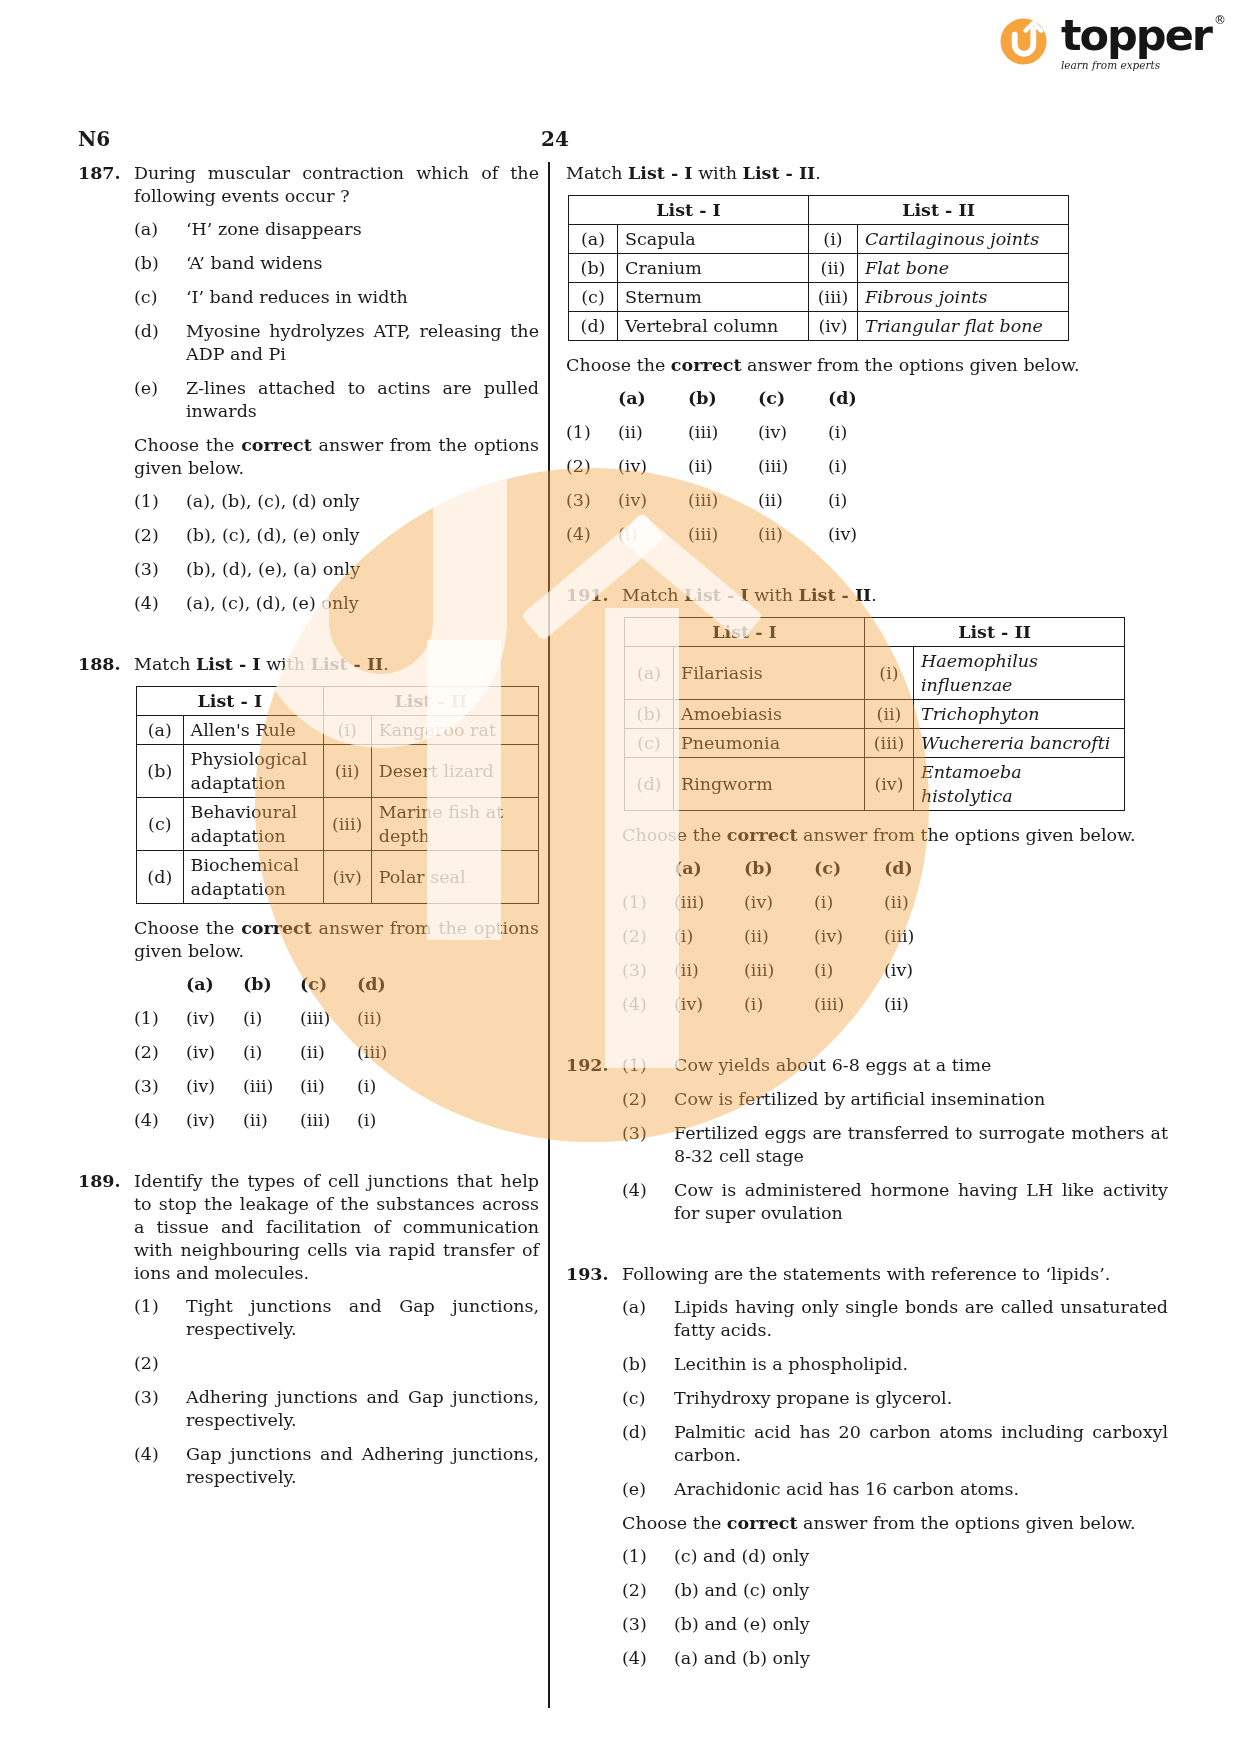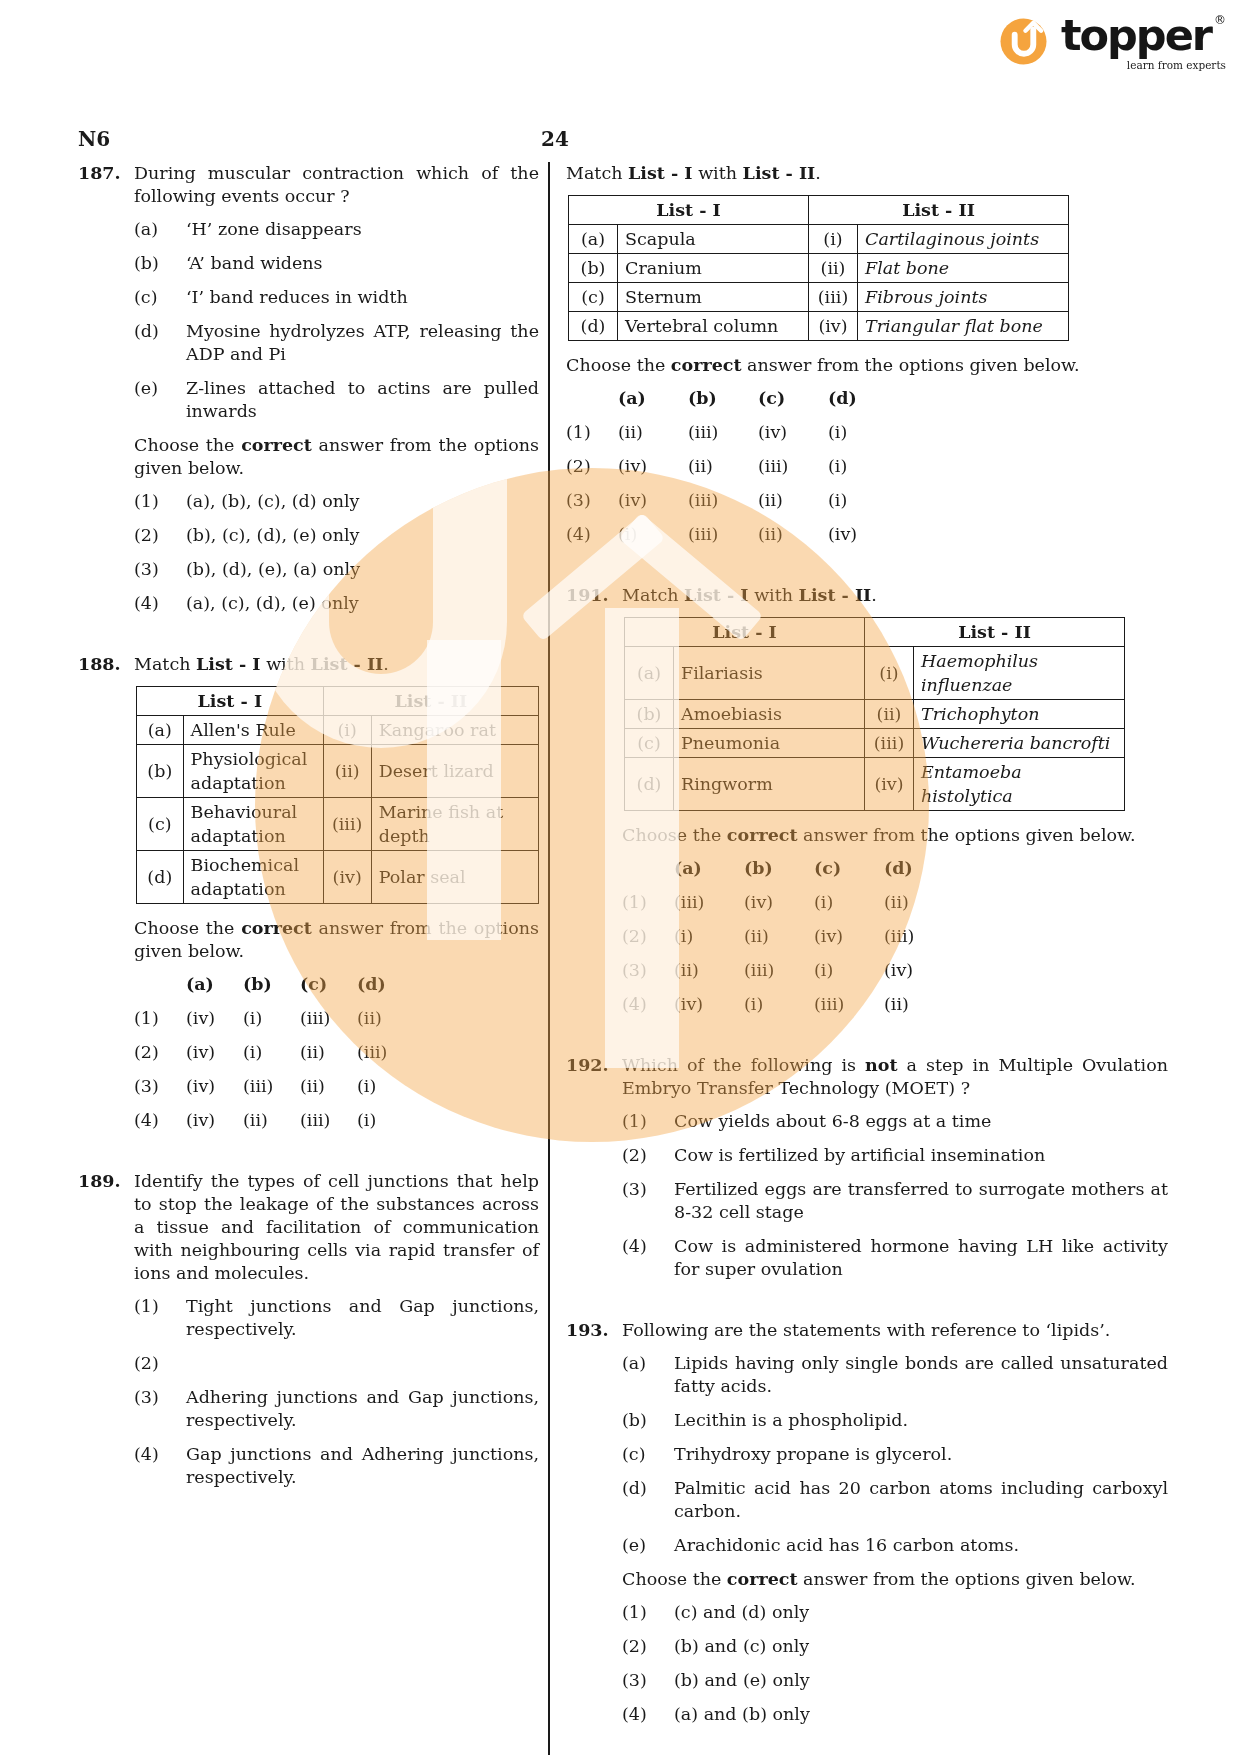--- a/index.html
+++ b/index.html
@@ -1,26 +1,26 @@
 <!DOCTYPE html>
 <html><head>
 <meta charset="utf-8">
 <style>
   html,body{margin:0;padding:0;background:#e8e8e8;}
   .page{position:relative;width:1240px;height:1755px;background:#ffffff;overflow:hidden;
         font-family:"DejaVu Serif", serif;color:#1a1a1a;font-size:17.5px;line-height:23px;}
   
   .logo{position:absolute;top:14px;right:14px;display:flex;align-items:flex-start;}
   .logo-mark{width:47px;height:47px;margin-top:4px;}
-  .logo-textwrap{display:flex;flex-direction:column;align-items:flex-end;margin-left:14px;}
+  .logo-textwrap{display:flex;flex-direction:column;margin-left:14px;}
   .logo-brandrow{display:flex;align-items:flex-start;}
   .logo-brand{font-family:"DejaVu Sans", sans-serif;font-weight:800;font-size:43px;line-height:43px;
               letter-spacing:-2px;color:#161616;}
   .logo-reg{font-family:"DejaVu Sans", sans-serif;font-size:12px;line-height:12px;margin:0 0 0 3px;color:#161616;}
-  .logo-tagline{font-size:10.5px;line-height:12px;color:#222;margin-top:2px;
+  .logo-tagline{font-style:italic;font-size:10.5px;line-height:12px;color:#222;margin-top:2px;
                 font-family:"DejaVu Serif", serif;}
   
   .paper-code{position:absolute;left:78px;top:128px;font-weight:bold;font-size:20px;}
   .page-num{position:absolute;left:520px;top:128px;width:70px;text-align:center;font-weight:bold;font-size:20px;}
   
   .columns{position:absolute;left:78px;top:162px;width:1090px;display:flex;}
   .col-left{width:470px;padding-right:9px;box-sizing:border-box;}
   .divider{width:2px;background:#1a1a1a;align-self:stretch;}
   .col-right{flex:1;padding-left:16px;box-sizing:border-box;}
   
@@ -392,21 +392,20 @@
                 <span class="gc">(iii)</span>
                 <span class="gc">(ii)</span>
               </div>
           </div>
         </div>
       </div>
 
       <div class="q">
         <div class="qnum">192.</div>
         <div class="qbody">
-          <p class="qtext"><span>Which of the following is </span><b>not</b><span> a step in Multiple Ovulation Embryo Transfer Technology (MOET) ?</span></p>
           <div class="opt">
               <span class="optlabel">(1)</span>
               <span class="opttext">Cow yields about 6-8 eggs at a time</span>
             </div>
           <div class="opt">
               <span class="optlabel">(2)</span>
               <span class="opttext">Cow is fertilized by artificial insemination</span>
             </div>
           <div class="opt">
               <span class="optlabel">(3)</span>

